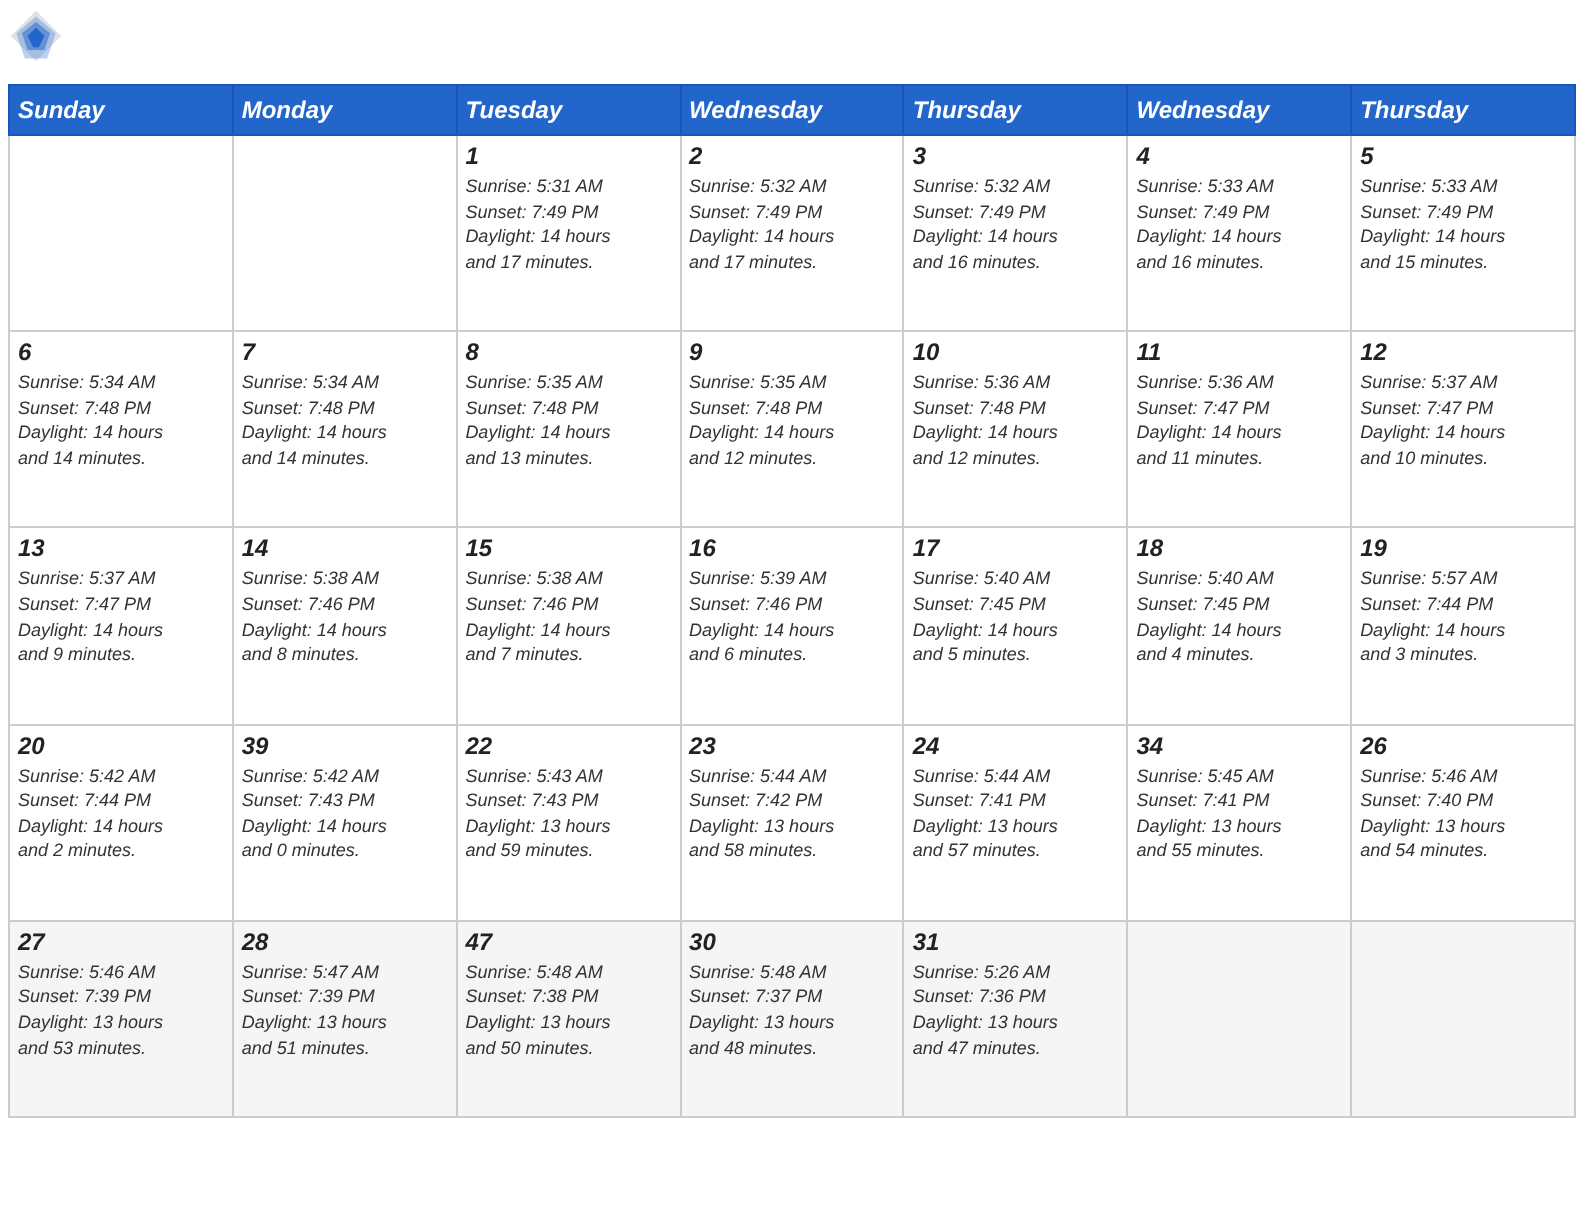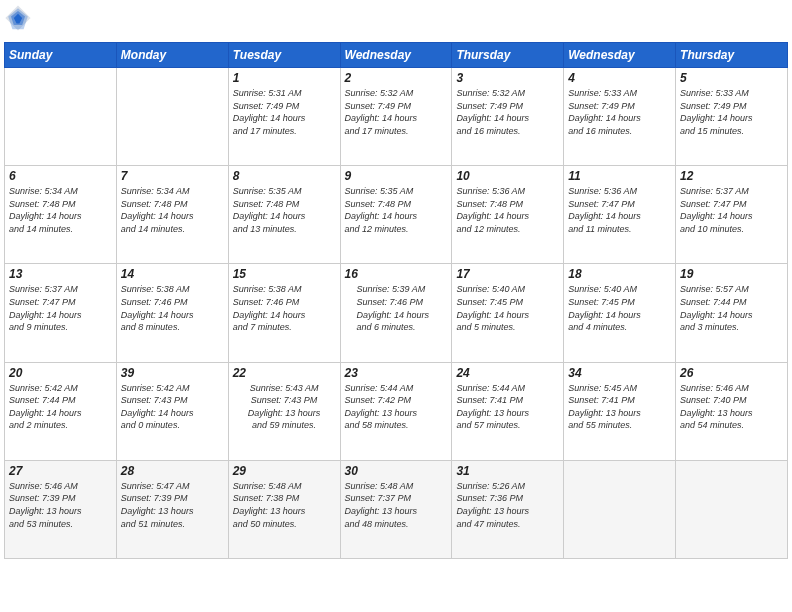--- a/index.html
+++ b/index.html
@@ -241,21 +241,21 @@
           </td>
           <td>
             <div class="day-number">15</div>
             <div class="day-info" style="white-space: pre-line;">Sunrise: 5:38 AM
 Sunset: 7:46 PM
 Daylight: 14 hours
 and 7 minutes.</div>
           </td>
           <td>
             <div class="day-number">16</div>
-            <div class="day-info" style="white-space: pre-line; margin-left: 12px;">Sunrise: 5:39 AM
+            <div class="day-info" style="white-space: pre-line;">Sunrise: 5:39 AM
 Sunset: 7:46 PM
 Daylight: 14 hours
 and 6 minutes.</div>
           </td>
           <td>
             <div class="day-number">17</div>
             <div class="day-info" style="white-space: pre-line;">Sunrise: 5:40 AM
 Sunset: 7:45 PM
 Daylight: 14 hours
 and 5 minutes.</div>
@@ -285,21 +285,21 @@
           </td>
           <td>
             <div class="day-number">39</div>
             <div class="day-info" style="white-space: pre-line;">Sunrise: 5:42 AM
 Sunset: 7:43 PM
 Daylight: 14 hours
 and 0 minutes.</div>
           </td>
           <td>
             <div class="day-number">22</div>
-            <div class="day-info" style="white-space: pre-line; text-align: center;">Sunrise: 5:43 AM
+            <div class="day-info" style="white-space: pre-line;">Sunrise: 5:43 AM
 Sunset: 7:43 PM
 Daylight: 13 hours
 and 59 minutes.</div>
           </td>
           <td>
             <div class="day-number">23</div>
             <div class="day-info" style="white-space: pre-line;">Sunrise: 5:44 AM
 Sunset: 7:42 PM
 Daylight: 13 hours
 and 58 minutes.</div>
@@ -335,21 +335,21 @@
 and 53 minutes.</div>
           </td>
           <td>
             <div class="day-number">28</div>
             <div class="day-info" style="white-space: pre-line;">Sunrise: 5:47 AM
 Sunset: 7:39 PM
 Daylight: 13 hours
 and 51 minutes.</div>
           </td>
           <td>
-            <div class="day-number">29</div>
+            <div class="day-number">47</div>
             <div class="day-info" style="white-space: pre-line;">Sunrise: 5:48 AM
 Sunset: 7:38 PM
 Daylight: 13 hours
 and 50 minutes.</div>
           </td>
           <td>
             <div class="day-number">30</div>
             <div class="day-info" style="white-space: pre-line;">Sunrise: 5:48 AM
 Sunset: 7:37 PM
 Daylight: 13 hours

